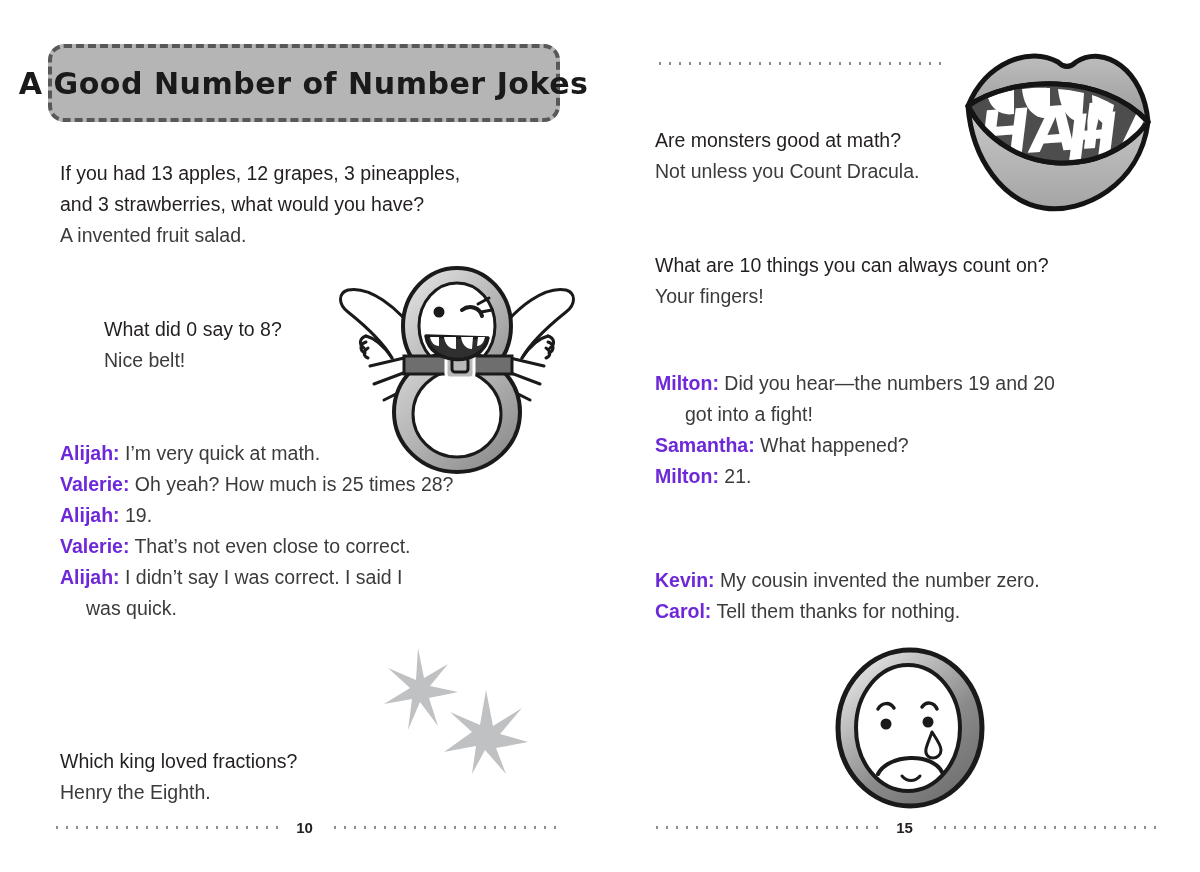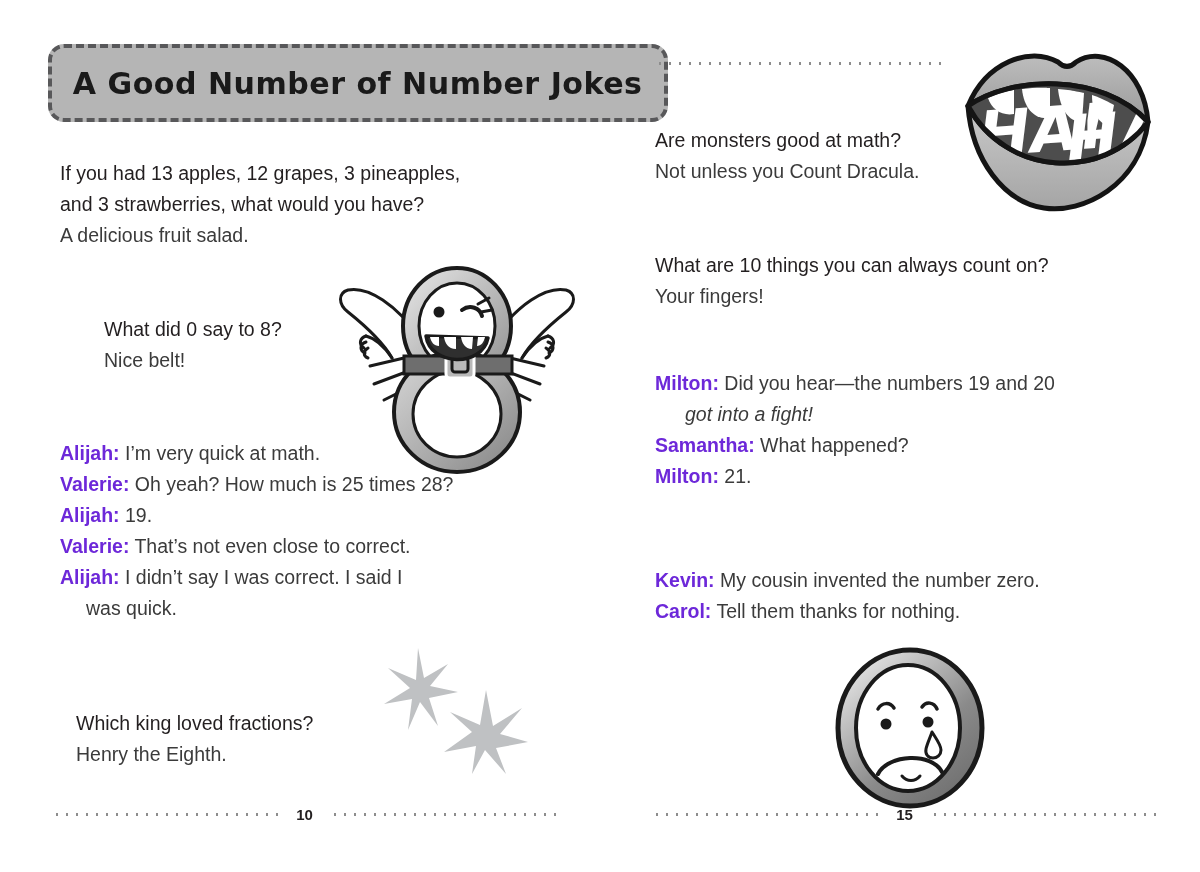--- a/index.html
+++ b/index.html
@@ -29,21 +29,21 @@
     height: 872px;
   }
   .col-left  { left: 56px; }
   .col-right { left: 655px; }
 
   
   .title-banner {
     position: absolute;
     left: 48px;
     top: 44px;
-    width: 620px;
+    width: 512px;
     height: 78px;
     box-sizing: border-box;
     background: #b5b5b5;
     border: 4px dashed #58585a;
     border-radius: 16px;
     display: flex;
     align-items: center;
     justify-content: center;
   }
   .title-text {
@@ -95,21 +95,21 @@
     text-indent: -26px;
   }
   .dlg-line .who {
     font-weight: 700;
     color: #6d28d9;
   }
 
   
   .footer {
     position: absolute;
-    bottom: 49px;
+    bottom: 36px;
     height: 18px;
     display: flex;
     align-items: center;
     gap: 14px;
   }
   .footer-left  { left: 52px;  width: 505px; }
   .footer-right { left: 652px; width: 505px; }
   .f-dots {
     flex: 1 1 auto;
     height: 3px;
@@ -139,21 +139,21 @@
 
   <div class="title-banner">
     <span class="title-text">A Good Number of Number Jokes</span>
   </div>
 
   <div class="col col-left">
 
     <div class="joke" style="left:4px; top:158px; width:500px;">
       <p class="q">If you had 13 apples, 12 grapes, 3 pineapples,</p>
       <p class="q">and 3 strawberries, what would you have?</p>
-      <p class="a">A delicious fruit salad.</p>
+      <p class="a">A invented fruit salad.</p>
     </div>
 
     <div class="joke" style="left:4px; top:314px; width:320px;margin-left:44px;">
       <p class="q">What did 0 say to 8?</p>
       <p class="a">Nice belt!</p>
     </div>
 
     <div class="joke" style="left:4px; top:438px; width:500px;">
       <p class="dlg-line">
         <span class="who">Alijah:</span><span> I’m very quick at math.</span>
@@ -168,21 +168,21 @@
         <span class="who">Valerie:</span><span> That’s not even close to correct.</span>
       </p>
       <p class="dlg-line">
         <span class="who">Alijah:</span><span> I didn’t say I was correct. I said I</span>
       </p>
       <p class="dlg-line" style="padding-left:26px; text-indent:0;">
         <span>was quick.</span>
       </p>
     </div>
 
-    <div class="joke" style="left:4px; top:708px; width:420px;margin-left:16px;">
+    <div class="joke" style="left:4px; top:746px; width:420px;">
       <p class="q">Which king loved fractions?</p>
       <p class="a">Henry the Eighth.</p>
     </div>
   </div>
 
   <div class="dot-rule"></div>
 
   <div class="col col-right">
 
     <div class="joke" style="left:0px; top:125px; width:330px;">
@@ -192,21 +192,21 @@
 
     <div class="joke" style="left:0px; top:250px; width:500px;">
       <p class="q">What are 10 things you can always count on?</p>
       <p class="a">Your fingers!</p>
     </div>
 
     <div class="joke" style="left:0px; top:368px; width:500px;">
       <p class="dlg-line">
         <span class="who">Milton:</span><span> Did you hear—the numbers 19 and 20</span>
       </p>
-      <p class="dlg-line" style="padding-left:30px; text-indent:0;font-style:italic;">
+      <p class="dlg-line" style="padding-left:30px; text-indent:0;">
         <span>got into a fight!</span>
       </p>
       <p class="dlg-line">
         <span class="who">Samantha:</span><span> What happened?</span>
       </p>
       <p class="dlg-line">
         <span class="who">Milton:</span><span> 21.</span>
       </p>
     </div>
 

